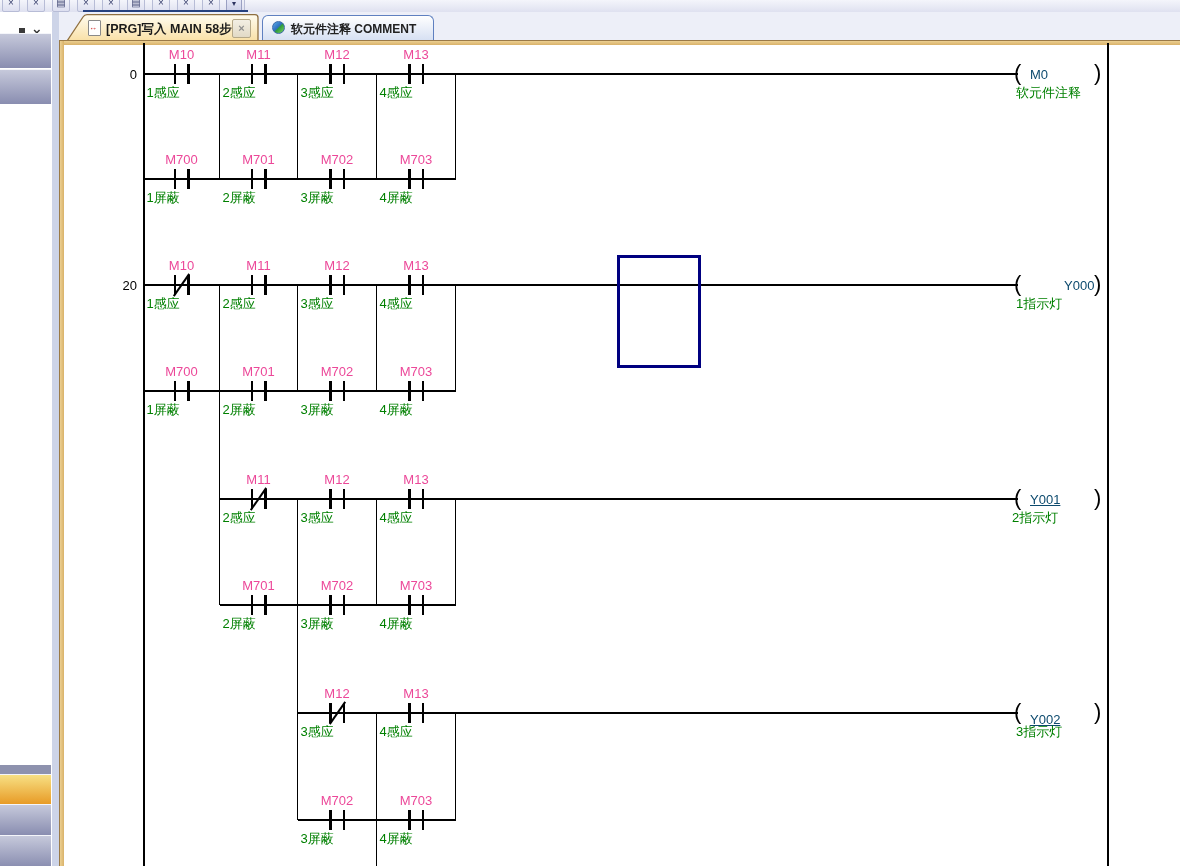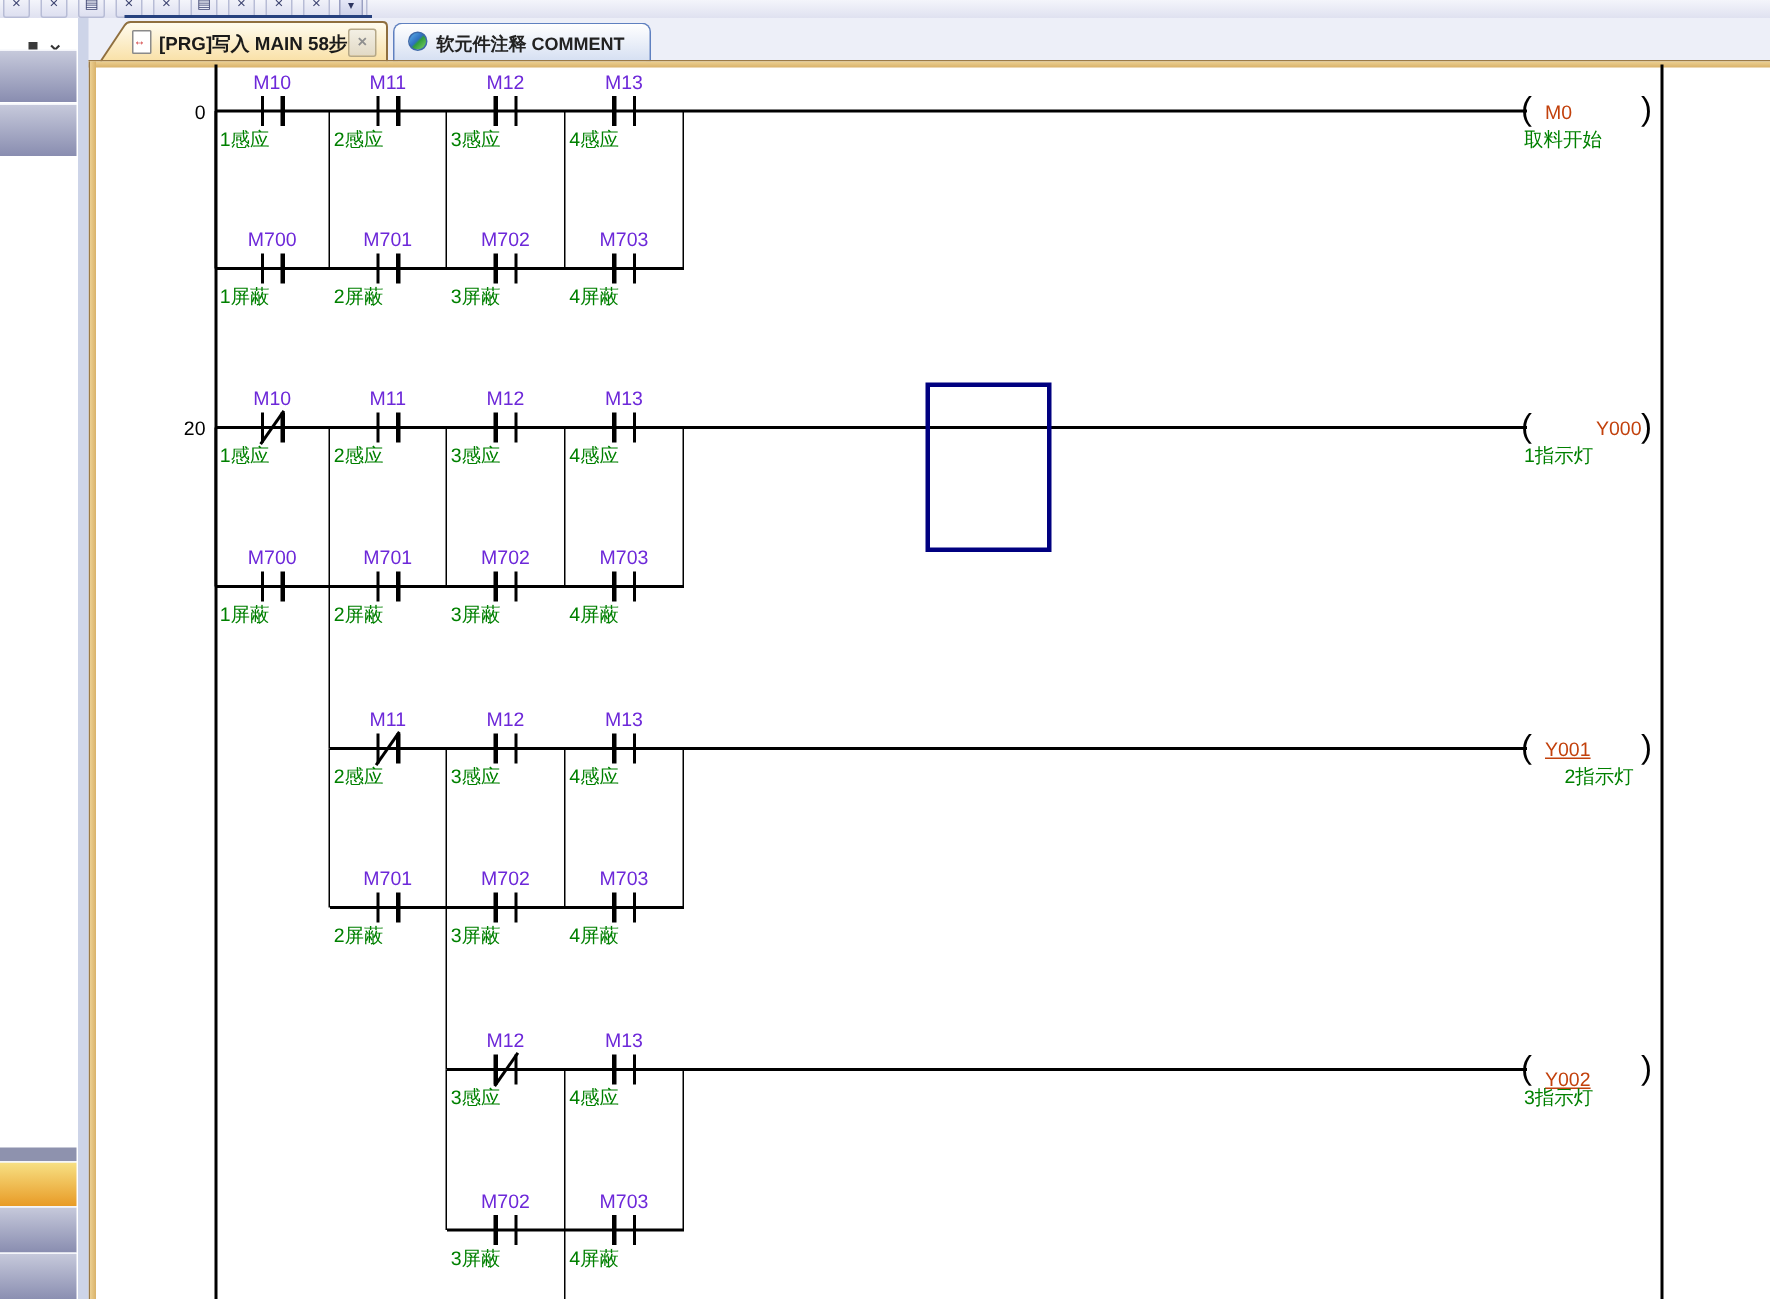--- a/index.html
+++ b/index.html
@@ -69,25 +69,25 @@
   .pinwrap .pin-head{position:absolute;left:3px;top:0;width:6px;height:6px;background:#3a3a3a;}
   .pinwrap .pin-bar{position:absolute;left:0;top:6px;width:12px;height:2px;background:#3a3a3a;}
   .pinwrap .pin-stem{position:absolute;left:5px;top:8px;width:2px;height:5px;background:#3a3a3a;}
   .panel-x{position:absolute;left:33px;top:13px;font-size:13px;font-weight:bold;color:#333;}
   .navbar-g{position:absolute;left:0;width:51px;background:linear-gradient(#c6c9db,#898db0);border-top:1px solid #f4f5fa;}
   .navbar-gold{position:absolute;left:0;width:51px;background:linear-gradient(#f7e084,#e89b26);border-top:1px solid #f4f5fa;}
   .navbar-dark{position:absolute;left:0;width:51px;background:#8e92ae;}
   
   #ladder{left:0;top:0;width:1180px;height:866px;pointer-events:none;}
   .lline{position:absolute;background:#000;}
-  .dev-label{position:absolute;transform:translateX(-50%);font-size:13px;color:#6d28d9;white-space:nowrap;}
+  .dev-label{position:absolute;transform:translateX(-50%);font-size:13px;color:#ec4899;white-space:nowrap;}
   .dev-comment{position:absolute;font-size:13px;color:#008000;white-space:nowrap;}
   .step-num{position:absolute;width:38px;text-align:right;font-size:13px;color:#000;}
   .coil-paren{position:absolute;font-size:22px;color:#000;line-height:26px;}
-  .coil-name{position:absolute;font-size:13px;color:#c2410c;white-space:nowrap;}
+  .coil-name{position:absolute;font-size:13px;color:#0c4a6e;white-space:nowrap;}
   .nc-slash{position:absolute;width:27px;height:2px;background:#000;transform:rotate(-55deg);}
   #cursorbox{
     left:617px;top:255px;width:78px;height:107px;
     border:3px solid #000080;background:transparent;
   }
 </style>
 </head>
 <body>
 
 <div class="abs" id="toolbar">
@@ -191,21 +191,21 @@
     <div class="dev-label" style="left: 337px; top: 152px;">M702</div>
     <div class="dev-comment" style="left: 300.5px; top: 189px;">3屏蔽</div>
     <div class="lline" style="left: 408px; top: 169px; width: 2.5px; height: 20px;"></div>
     <div class="lline" style="left: 421.5px; top: 169px; width: 2.5px; height: 20px;"></div>
     <div class="dev-label" style="left: 416px; top: 152px;">M703</div>
     <div class="dev-comment" style="left: 379.5px; top: 189px;">4屏蔽</div>
     <div class="step-num" style="left: 99px; top: 67px;">0</div>
     <div class="coil-paren" style="left: 1014px; top: 60px;">(</div>
     <div class="coil-paren" style="left: 1094px; top: 60px;">)</div>
     <div class="coil-name" style="left: 1030px; top: 67px;">M0</div>
-    <div class="dev-comment" style="left: 1016px; top: 84px;">取料开始</div>
+    <div class="dev-comment" style="left: 1016px; top: 84px;">软元件注释</div>
     <div class="lline" style="left: 143.5px; top: 284.25px; width: 874.5px; height: 1.5px;"></div>
     <div class="lline" style="left: 143.5px; top: 390.25px; width: 312px; height: 1.5px;"></div>
     <div class="lline" style="left: 142.75px; top: 285px; width: 1.5px; height: 106px;"></div>
     <div class="lline" style="left: 218.75px; top: 285px; width: 1.5px; height: 106px;"></div>
     <div class="lline" style="left: 296.75px; top: 285px; width: 1.5px; height: 106px;"></div>
     <div class="lline" style="left: 375.75px; top: 285px; width: 1.5px; height: 106px;"></div>
     <div class="lline" style="left: 454.75px; top: 285px; width: 1.5px; height: 106px;"></div>
     <div class="lline" style="left: 173.5px; top: 275px; width: 2.5px; height: 20px;"></div>
     <div class="lline" style="left: 187px; top: 275px; width: 2.5px; height: 20px;"></div>
     <div class="nc-slash" style="left: 168px; top: 284px;"></div>
@@ -272,21 +272,21 @@
     <div class="lline" style="left: 342.5px; top: 595px; width: 2.5px; height: 20px;"></div>
     <div class="dev-label" style="left: 337px; top: 578px;">M702</div>
     <div class="dev-comment" style="left: 300.5px; top: 615px;">3屏蔽</div>
     <div class="lline" style="left: 408px; top: 595px; width: 2.5px; height: 20px;"></div>
     <div class="lline" style="left: 421.5px; top: 595px; width: 2.5px; height: 20px;"></div>
     <div class="dev-label" style="left: 416px; top: 578px;">M703</div>
     <div class="dev-comment" style="left: 379.5px; top: 615px;">4屏蔽</div>
     <div class="coil-paren" style="left: 1014px; top: 485px;">(</div>
     <div class="coil-paren" style="left: 1094px; top: 485px;">)</div>
     <div class="coil-name" style="left: 1030px; top: 492px; text-decoration: underline;">Y001</div>
-    <div class="dev-comment" style="left: 1043px; top: 509px;">2指示灯</div>
+    <div class="dev-comment" style="left: 1012px; top: 509px;">2指示灯</div>
     <div class="lline" style="left: 296.75px; top: 605px; width: 1.5px; height: 108px;"></div>
     <div class="lline" style="left: 297.5px; top: 712.25px; width: 720.5px; height: 1.5px;"></div>
     <div class="lline" style="left: 297.5px; top: 819.25px; width: 158px; height: 1.5px;"></div>
     <div class="lline" style="left: 296.75px; top: 713px; width: 1.5px; height: 107px;"></div>
     <div class="lline" style="left: 375.75px; top: 713px; width: 1.5px; height: 107px;"></div>
     <div class="lline" style="left: 454.75px; top: 713px; width: 1.5px; height: 107px;"></div>
     <div class="lline" style="left: 329px; top: 703px; width: 2.5px; height: 20px;"></div>
     <div class="lline" style="left: 342.5px; top: 703px; width: 2.5px; height: 20px;"></div>
     <div class="nc-slash" style="left: 323.5px; top: 712px;"></div>
     <div class="dev-label" style="left: 337px; top: 686px;">M12</div>

